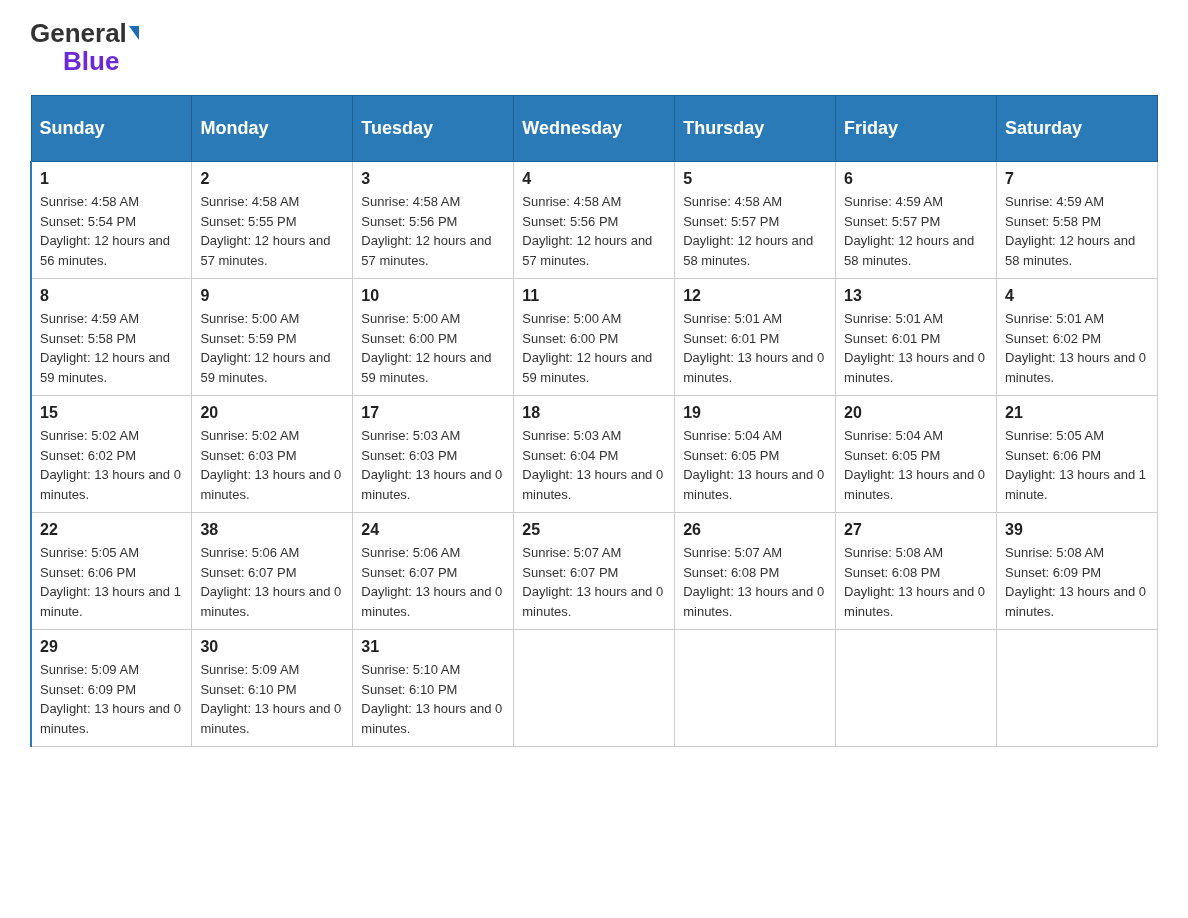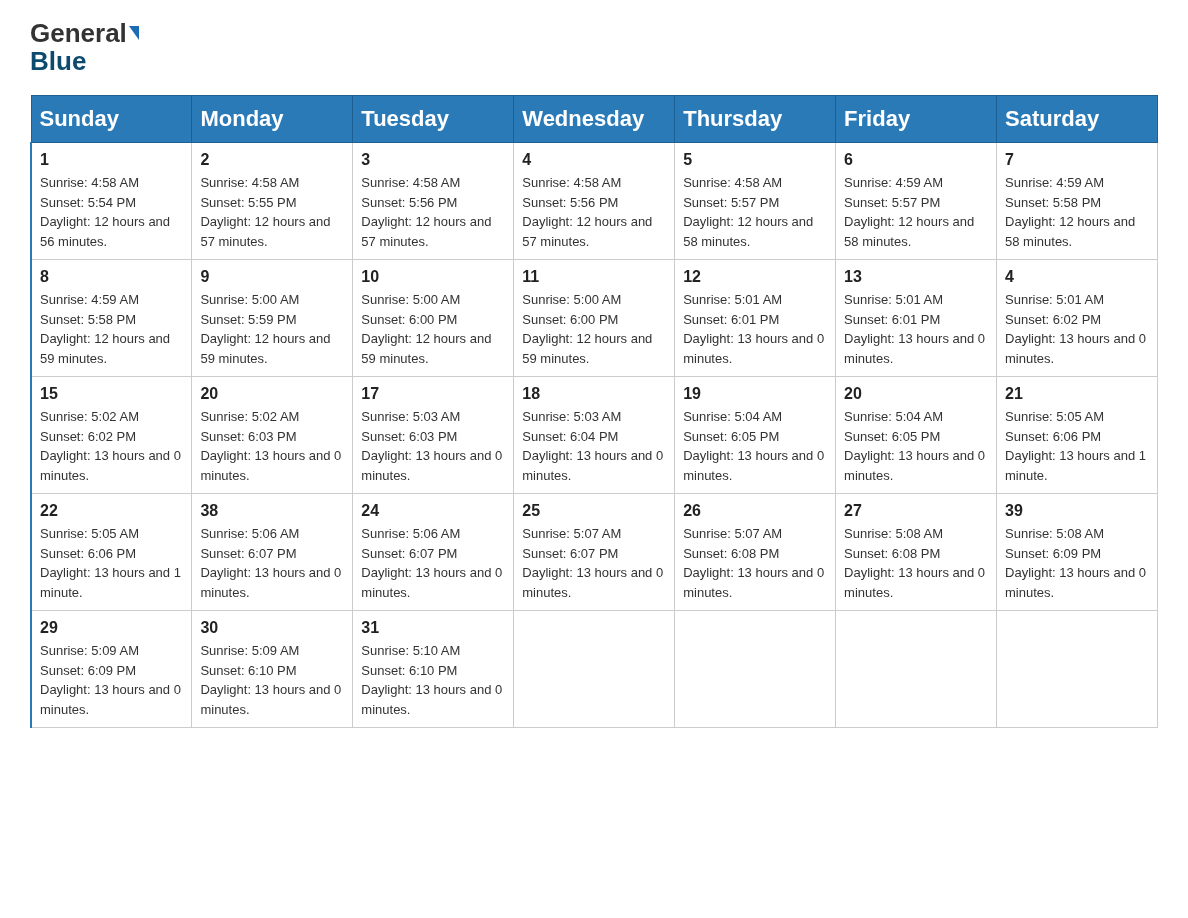--- a/index.html
+++ b/index.html
@@ -37,21 +37,22 @@
       margin-left: 2px;
       vertical-align: middle;
     }
     .logo-row {
       display: flex;
       align-items: center;
     }
     .logo-blue-line {
       font-size: 26px;
       font-weight: bold;
-      color: #0c4a6e;
+      color: #6d28d9;
+      margin-left: 33px;
     }
     .title-area {
       text-align: right;
     }
     .month-title {
       font-size: 48px;
       font-weight: normal;
       color: #222;
       line-height: 1.1;
     }
@@ -61,23 +62,23 @@
       margin-top: 4px;
     }
     table {
       width: 100%;
       border-collapse: collapse;
       table-layout: fixed;
     }
     thead tr th {
       background-color: #2a7ab8;
       color: #fff;
-      font-size: 22px;
+      font-size: 18px;
       font-weight: bold;
-      padding: 10px 8px;
+      padding: 22px 8px;
       text-align: left;
       border: 1px solid #1e5f94;
     }
     tbody tr td {
       vertical-align: top;
       padding: 8px 8px;
       border: 1px solid #ccc;
       font-size: 13px;
       color: #333;
       min-height: 90px;

